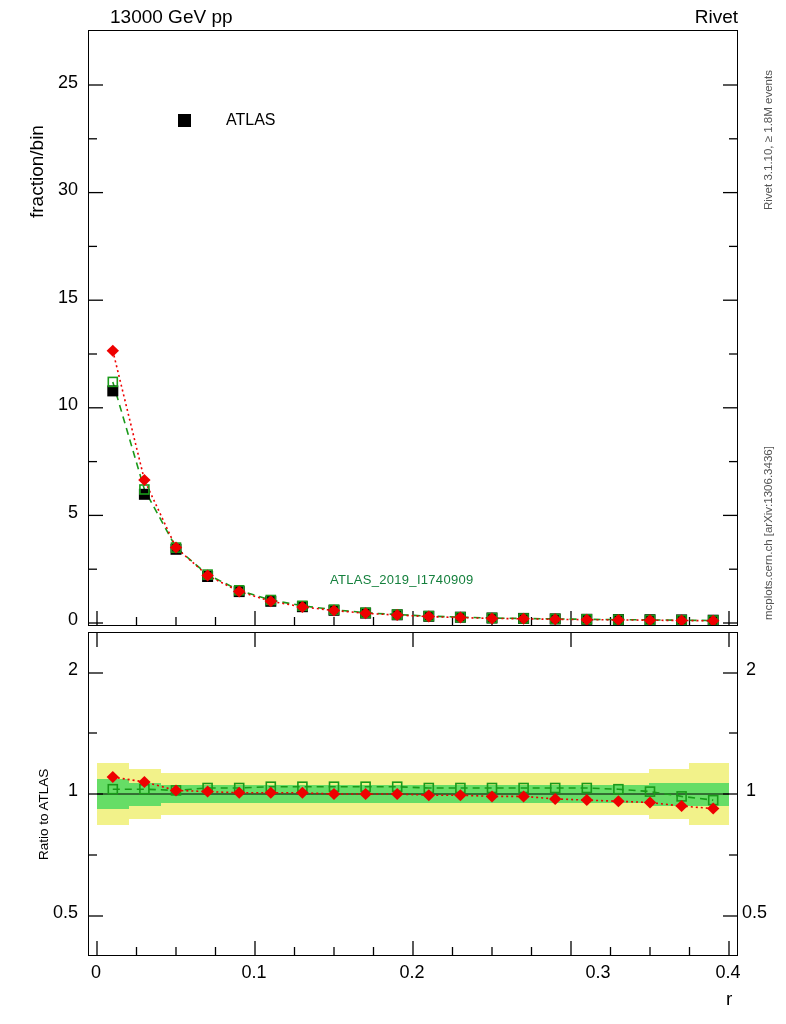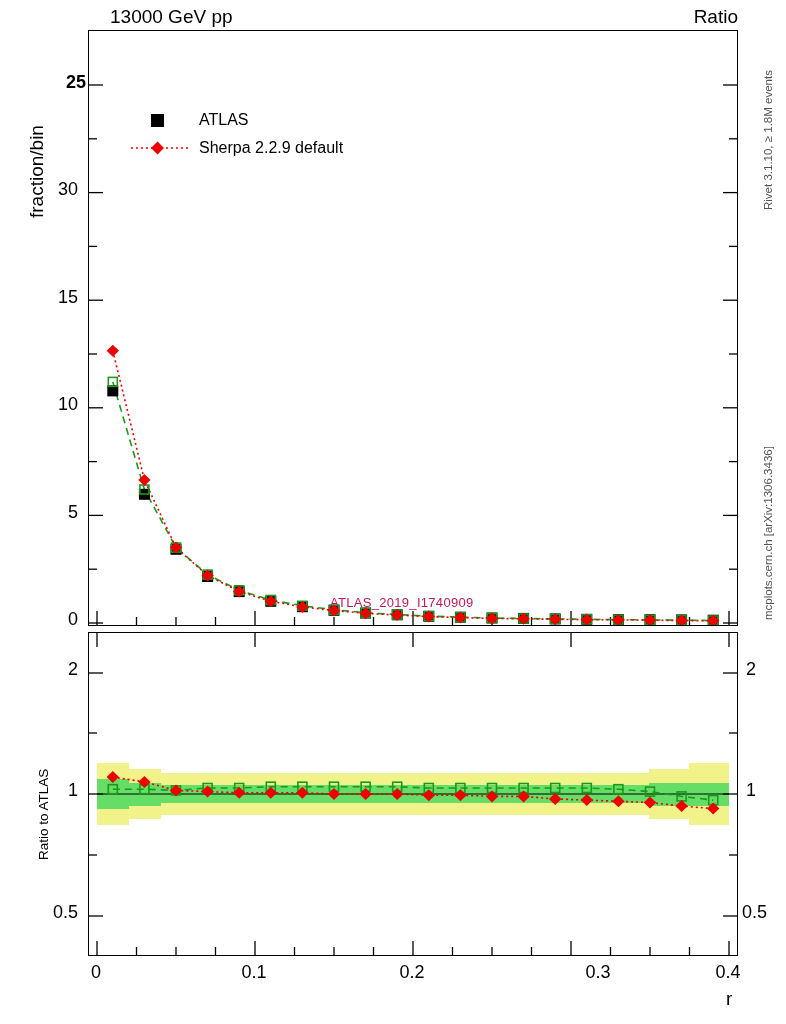--- a/index.html
+++ b/index.html
@@ -22,38 +22,38 @@
 
   .tick-lab{position:absolute;font-size:18px;text-align:right;}
   .tick-lab-r{position:absolute;font-size:18px;text-align:left;}
   .xtick-lab{position:absolute;font-size:18px;text-align:center;}
 
   #plot-title{position:absolute;left:88px;top:62px;width:650px;text-align:center;font-size:17.5px;}
   #plot-title .big{font-size:19px;}
   #plot-title .sub{font-size:15px;}
 
   
-  #legend{position:absolute;left:129px;top:106px;font-size:16px;}
+  #legend{position:absolute;left:156px;top:106px;font-size:16px;}
   .leg-row{display:flex;align-items:center;height:28px;}
   .leg-mark{width:62px;height:20px;position:relative;margin-right:8px;}
   .leg-txt{white-space:nowrap;}
 
-  #watermark{position:absolute;left:330px;top:595px;font-size:13px;color:#be185d;letter-spacing:.3px;}
+  #watermark{position:absolute;left:330px;top:572px;font-size:13px;color:#15803d;letter-spacing:.3px;}
 
   #xaxis-label{position:absolute;left:726px;top:988px;font-size:19px;}
 
   svg{display:block;}
 </style>
 </head>
 <body>
 
 <div id="root">
 
   <div class="hdr" id="hdr-left">13000 GeV pp</div>
-  <div class="hdr" id="hdr-right">Ratio</div>
+  <div class="hdr" id="hdr-right">Rivet</div>
 
   <div class="rot" style="left:762px;top:210px;">Rivet 3.1.10, ≥ 1.8M events</div>
   <div class="rot" style="left:762px;top:620px;">mcplots.cern.ch [arXiv:1306.3436]</div>
 
   <div class="ylabel" style="left:26px;top:218px;">fraction/bin</div>
 
   <div class="ylabel-small" style="left:36px;top:860px;">Ratio to ATLAS</div>
 
   <div id="plot-title">
     <span class="big">Radial profile</span><span class="big">ρ</span>
@@ -177,44 +177,35 @@
         <polygon points="466.2,582.3 472.4,588.3 466.2,594.3 460.0,588.3"></polygon>
         <polygon points="497.8,582.7 504.0,588.7 497.8,594.7 491.6,588.7"></polygon>
         <polygon points="529.4,582.9 535.6,588.9 529.4,594.9 523.2,588.9"></polygon>
         <polygon points="561,583.2 567.2,589.2 561,595.2 554.8,589.2"></polygon>
         <polygon points="592.6,583.5 598.8,589.5 592.6,595.5 586.4,589.5"></polygon>
         <polygon points="624.2,583.8 630.4,589.8 624.2,595.8 618.0,589.8"></polygon>
       </g>
     </svg>
   </div>
 
-  <div class="tick-lab" style="left:36px;top:72px;width:50px;font-weight:bold;">25</div>
+  <div class="tick-lab" style="left:28px;top:72px;width:50px;">25</div>
   <div class="tick-lab" style="left:28px;top:179px;width:50px;">30</div>
   <div class="tick-lab" style="left:28px;top:287px;width:50px;">15</div>
   <div class="tick-lab" style="left:28px;top:394px;width:50px;">10</div>
   <div class="tick-lab" style="left:28px;top:502px;width:50px;">5</div>
   <div class="tick-lab" style="left:28px;top:609px;width:50px;">0</div>
 
   <div id="legend">
     <div class="leg-row">
       <span class="leg-mark">
         <svg width="62" height="20">
             <rect x="22" y="4" width="13" height="13" fill="#000"></rect>
           </svg>
       </span>
       <span class="leg-txt">ATLAS</span>
-    </div>
-    <div class="leg-row">
-      <span class="leg-mark">
-        <svg width="62" height="20">
-          <line x1="2" y1="10" x2="60" y2="10" stroke="#ee0000" stroke-width="1.7" stroke-dasharray="2,3"></line>
-          <polygon points="28.5,3.5 35,10 28.5,16.5 22,10" fill="#ee0000"></polygon>
-        </svg>
-      </span>
-      <span class="leg-txt">Sherpa 2.2.9 default</span>
     </div>
   </div>
 
   <div id="watermark">ATLAS_2019_I1740909</div>
 
   <div id="ratio-frame">
     <svg width="648" height="322" viewBox="0 0 648 322">
 
       <rect x="8" y="140" width="632" height="42" fill="#f2f28a"></rect>
       <rect x="8" y="152" width="632" height="18" fill="#66dd66"></rect>

